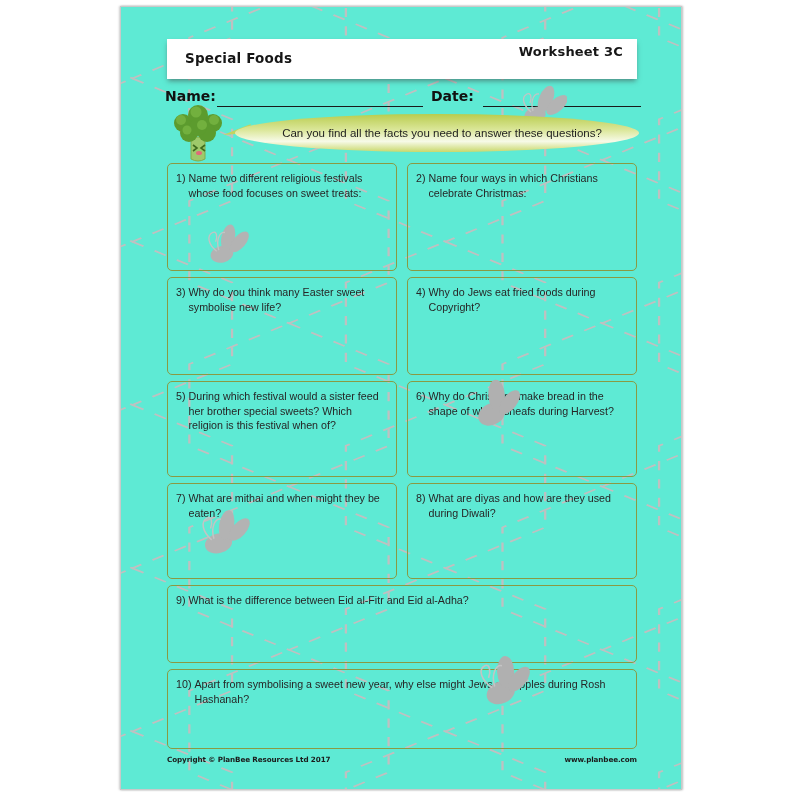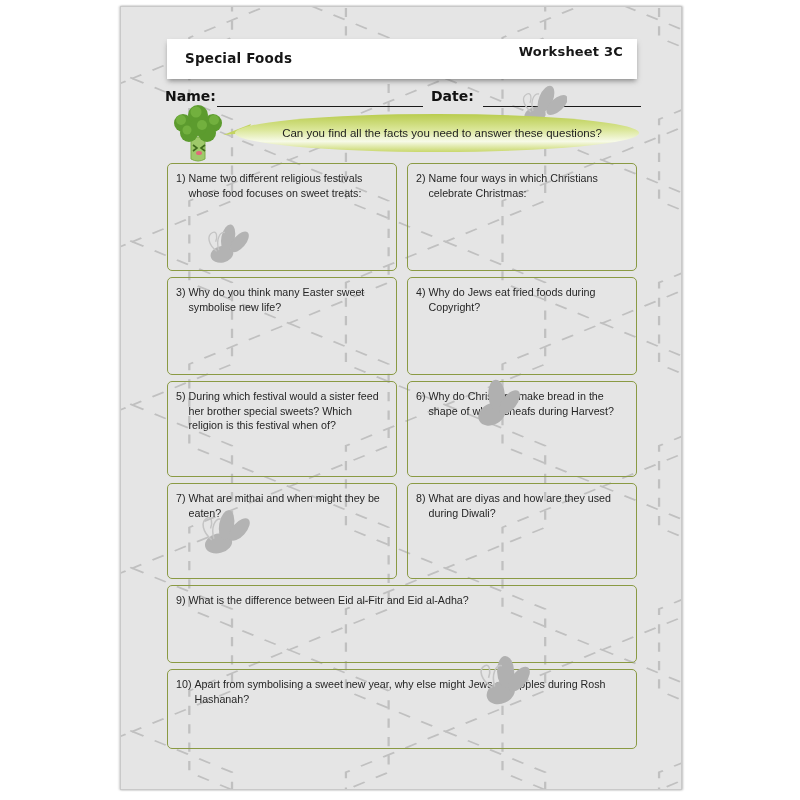--- a/index.html
+++ b/index.html
@@ -19,21 +19,21 @@
     background: #ffffff;
   }
 
   
   .sheet {
     position: absolute;
     left: 120px;
     top: 6px;
     width: 562px;
     height: 784px;
-    background: #e5e5e5;
+    background: #5eead4;
     border: 1px solid #c9c9c9;
     box-shadow: 1px 0 2px rgba(0,0,0,.25), -1px 0 2px rgba(0,0,0,.18);
     box-sizing: border-box;
     overflow: hidden;
   }
 
   
   .hexlayer {
     position: absolute;
     left: 0; top: 0;
@@ -466,16 +466,20 @@
           <ellipse cx="26" cy="29" rx="12" ry="9" transform="rotate(-24 26 29)"></ellipse>
           <ellipse cx="30" cy="12" rx="7" ry="13" transform="rotate(-2 30 12)"></ellipse>
           <ellipse cx="41" cy="18" rx="6" ry="12" transform="rotate(38 41 18)"></ellipse>
         </g>
         <g fill="none" stroke="#c4c4c4" stroke-width="1.3">
           <path d="M19 25 C10 19, 7 10, 13 7 C17 5, 18 12, 16 17"></path>
           <path d="M21 24 C18 14, 22 6, 27 7"></path>
         </g>
       </svg>
 
+      <div class="footer">
+        <span class="footer-left">Copyright © PlanBee Resources Ltd 2017</span>
+        <span class="footer-right">www.planbee.com</span>
+      </div>
 
     </div>
   </div>
 </div>
 
 </body></html>

